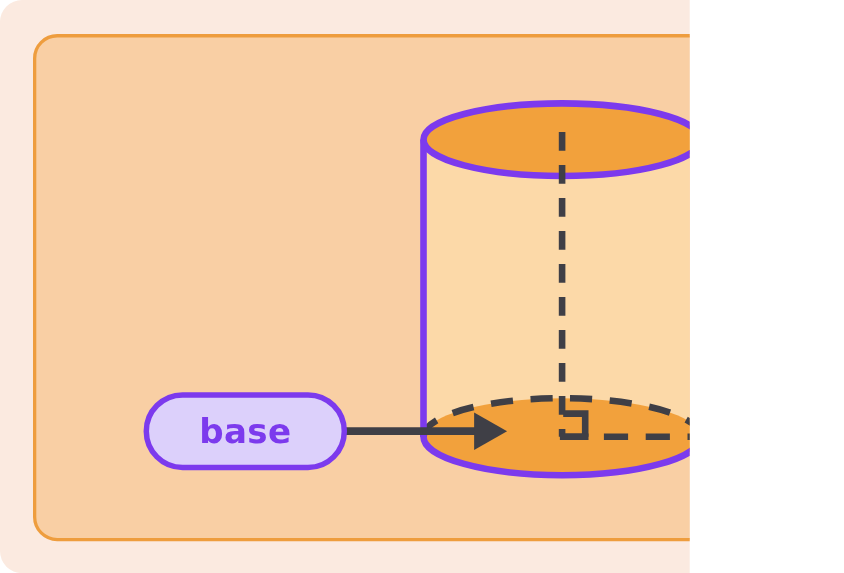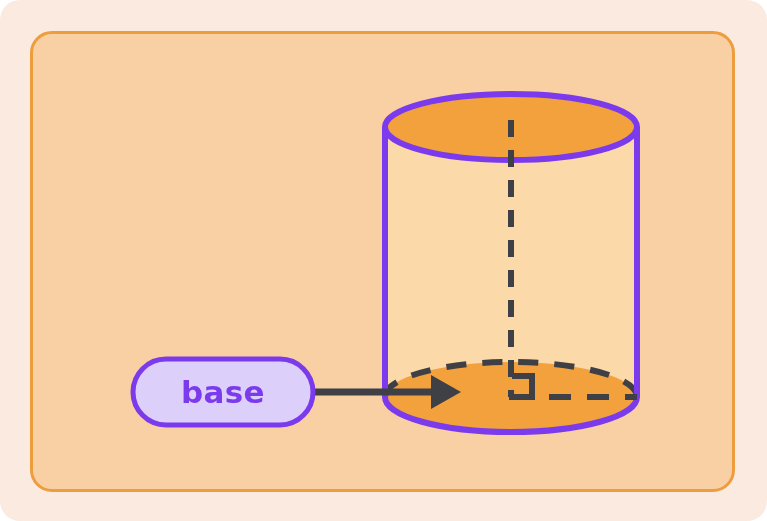--- a/index.html
+++ b/index.html
@@ -2,21 +2,21 @@
 <html><head>
 <meta charset="utf-8">
 <style>
   html, body {
     margin: 0;
     padding: 0;
     background: #ffffff;
   }
   #page {
     position: relative;
-    width: 767px;
+    width: 627px;
     height: 521px;
     overflow: hidden;
     font-family: "DejaVu Sans", sans-serif;
   }
   #page-bg {
     position: absolute;
     left: 0; top: 0;
     width: 767px;
     height: 521px;
     background: #FBEAE0;

